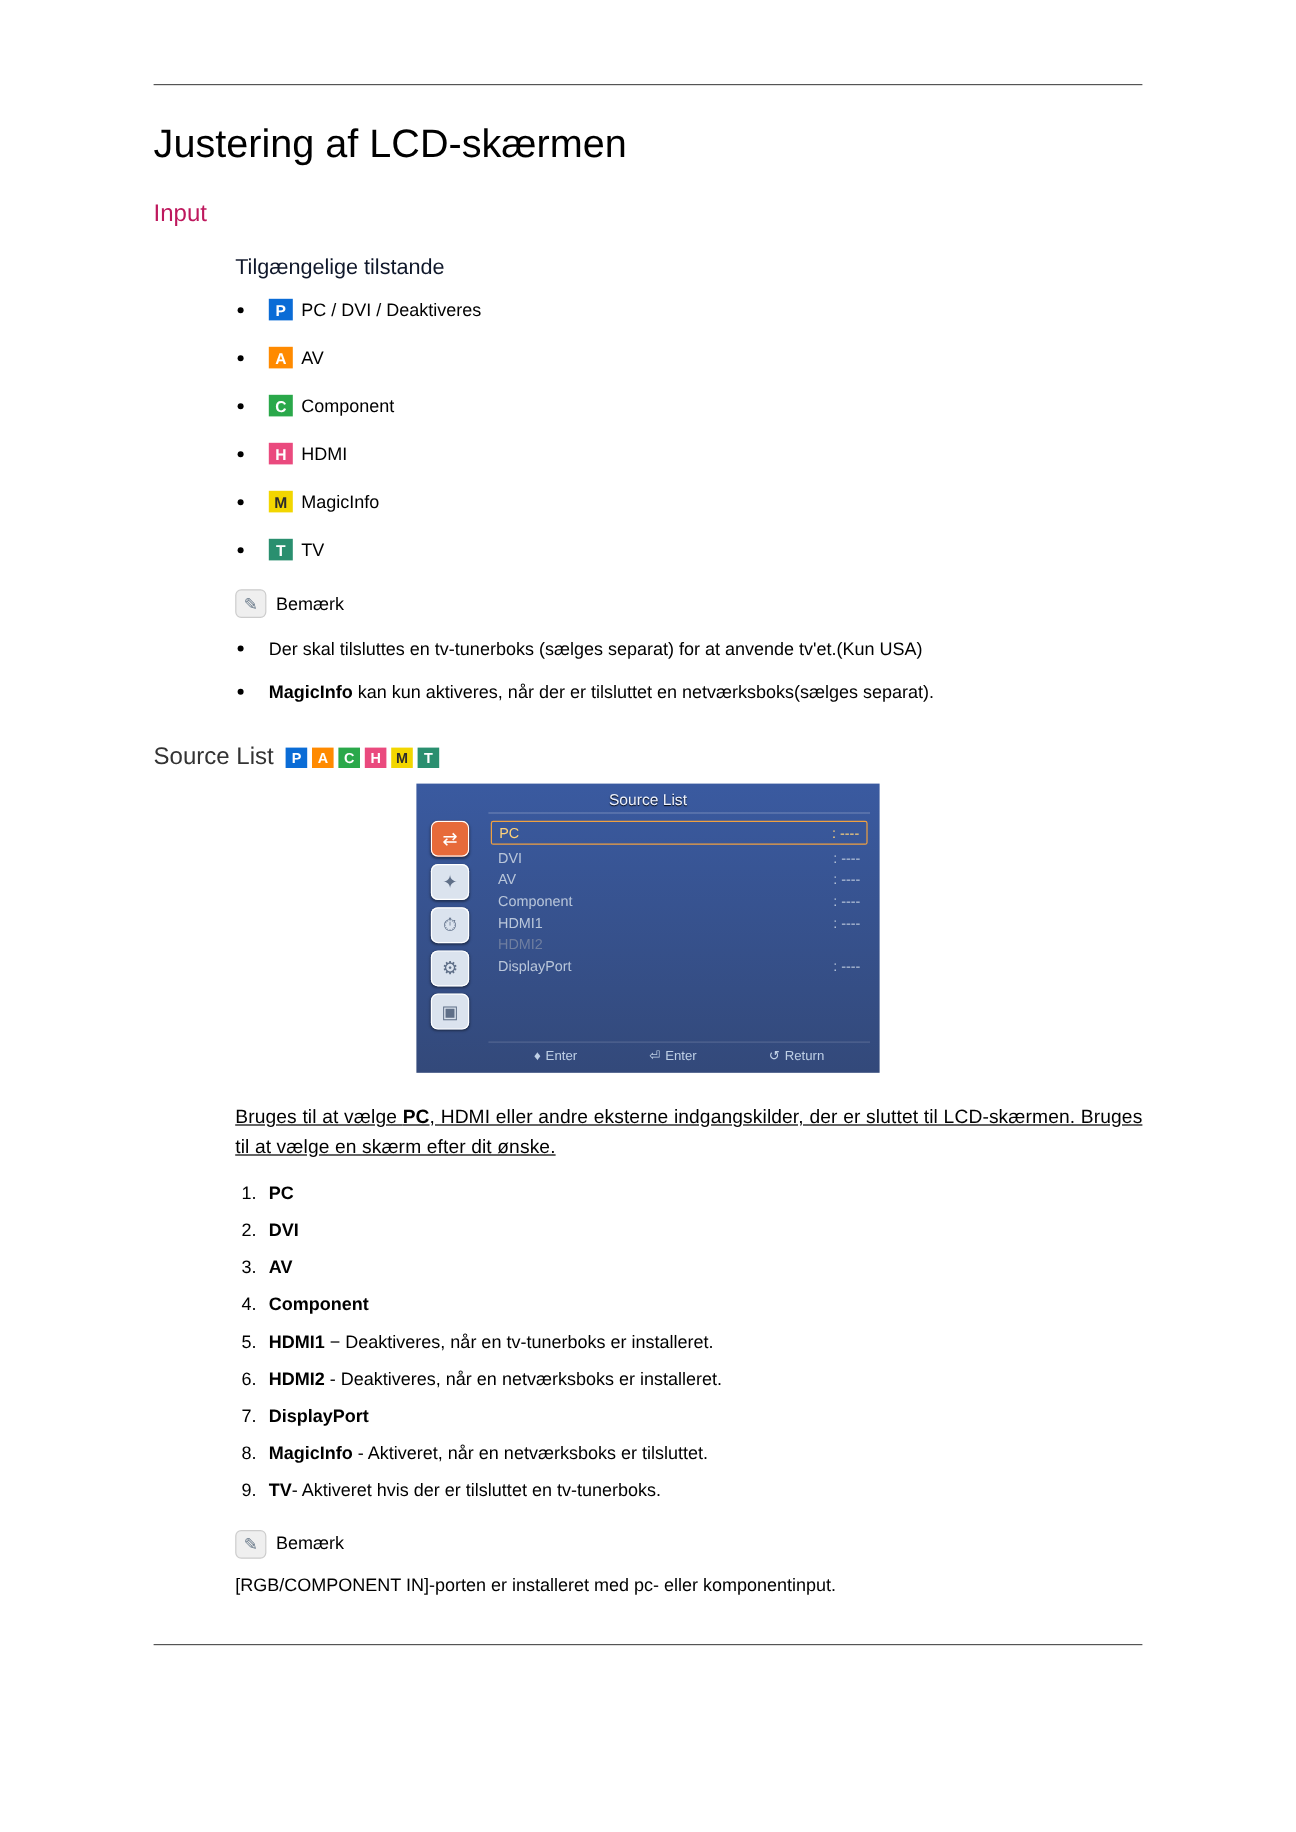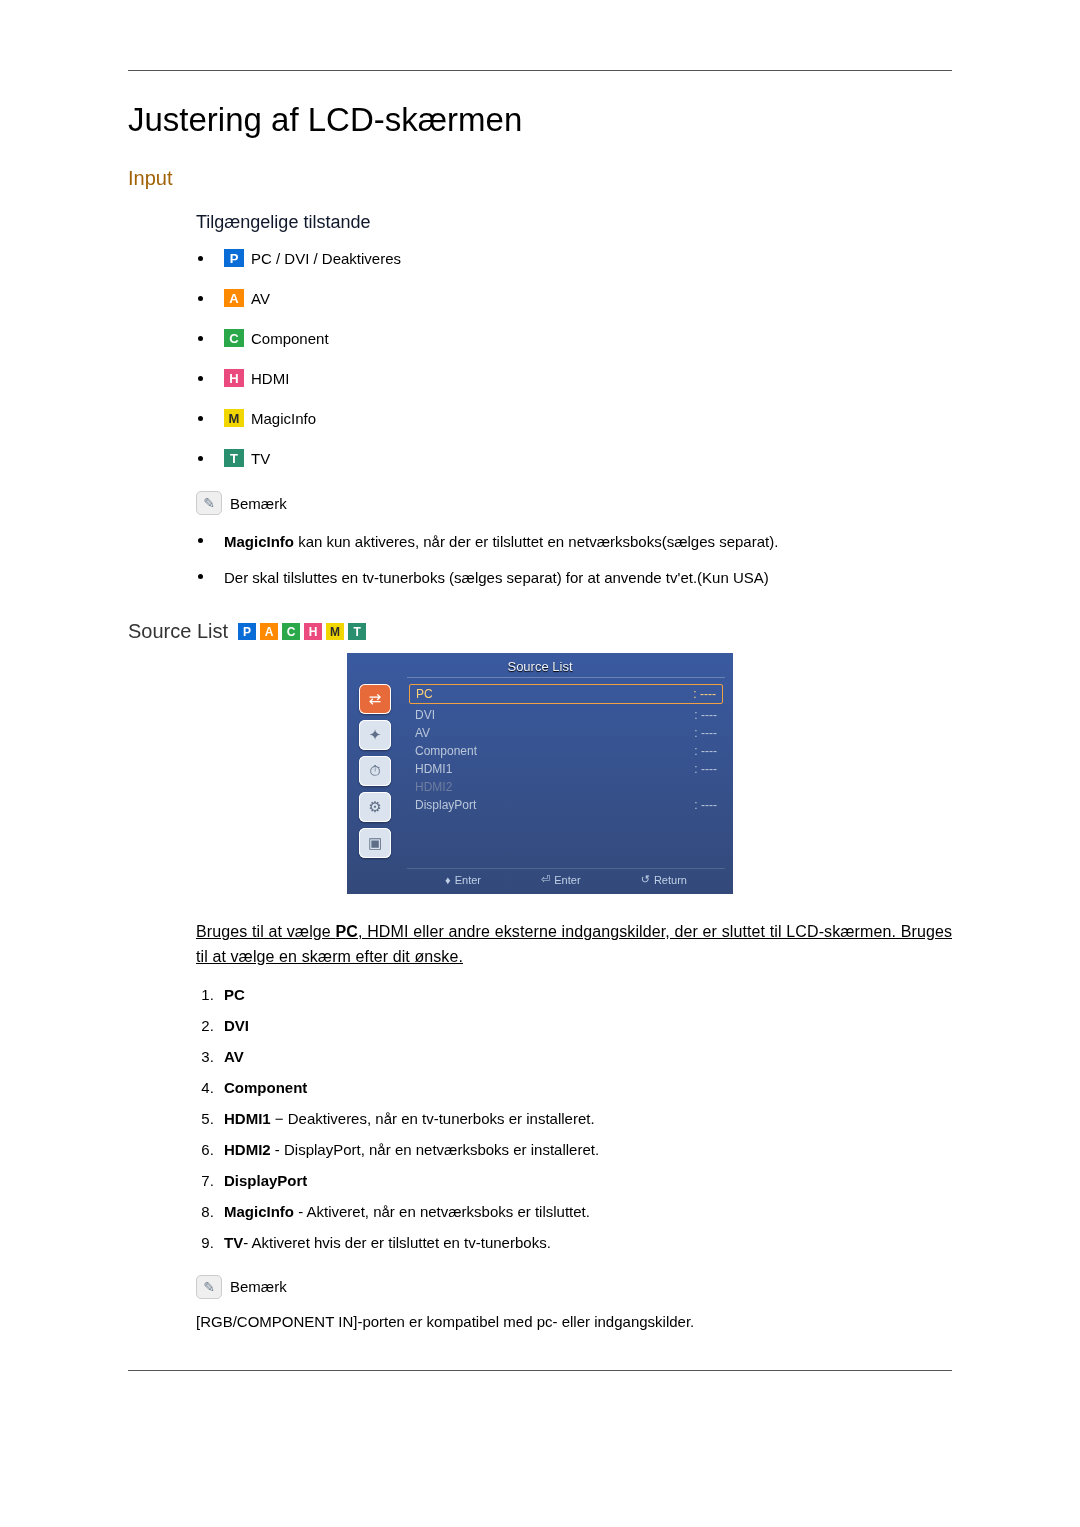--- a/index.html
+++ b/index.html
@@ -27,21 +27,21 @@
   }
   h1.title {
     font-size: 33px;
     font-weight: 400;
     margin: 0 0 28px 0;
     color: #000;
   }
   h2.section {
     font-size: 20px;
     font-weight: 400;
-    color: #a16207;
+    color: #be185d;
     margin: 0 0 22px 0;
   }
   h3.subsection {
     font-size: 18px;
     font-weight: 400;
     color: #0f172a;
     margin: 0 0 16px 68px;
   }
   .modes-list {
     list-style: none;
@@ -252,27 +252,27 @@
   </ul>
 
   <div class="note-row">
     <span class="note-icon">✎</span>
     <span>Bemærk</span>
   </div>
 
   <ul class="notes-ul">
     <li>
       <span class="bullet"></span>
+      <span>Der skal tilsluttes en tv-tunerboks (sælges separat) for at anvende tv'et.(Kun USA)</span>
+    </li>
+    <li>
+      <span class="bullet"></span>
       <span>
         <span class="strong">MagicInfo</span><span> kan kun aktiveres, når der er tilsluttet en netværksboks(sælges separat).</span>
       </span>
-    </li>
-    <li>
-      <span class="bullet"></span>
-      <span>Der skal tilsluttes en tv-tunerboks (sælges separat) for at anvende tv'et.(Kun USA)</span>
     </li>
   </ul>
 
   <div class="source-list-heading">
     <span>Source List</span>
     <span class="badge-row">
       <span class="badge b-p">P</span>
       <span class="badge b-a">A</span>
       <span class="badge b-c">C</span>
       <span class="badge b-h">H</span>
@@ -332,27 +332,27 @@
   <p class="body-text">
     <span>Bruges til at vælge </span><span class="strong">PC</span><span>, HDMI eller andre eksterne indgangskilder, der er sluttet til LCD-skærmen. Bruges til at vælge en skærm efter dit ønske.</span>
   </p>
 
   <ol class="src-list">
     <li><span class="strong">PC</span></li>
     <li><span class="strong">DVI</span></li>
     <li><span class="strong">AV</span></li>
     <li><span class="strong">Component</span></li>
     <li><span class="strong">HDMI1</span><span> − Deaktiveres, når en tv-tunerboks er installeret.</span></li>
-    <li><span class="strong">HDMI2</span><span> - DisplayPort, når en netværksboks er installeret.</span></li>
+    <li><span class="strong">HDMI2</span><span> - Deaktiveres, når en netværksboks er installeret.</span></li>
     <li><span class="strong">DisplayPort</span></li>
     <li><span class="strong">MagicInfo</span><span> - Aktiveret, når en netværksboks er tilsluttet.</span></li>
     <li><span class="strong">TV</span><span>- Aktiveret hvis der er tilsluttet en tv-tunerboks.</span></li>
   </ol>
 
   <div class="note-row">
     <span class="note-icon">✎</span>
     <span>Bemærk</span>
   </div>
 
-  <p class="footer-note">[RGB/COMPONENT IN]-porten er kompatibel med pc- eller indgangskilder.</p>
+  <p class="footer-note">[RGB/COMPONENT IN]-porten er installeret med pc- eller komponentinput.</p>
 
   <hr class="bottom-rule">
 </div>
 
 </body></html>

